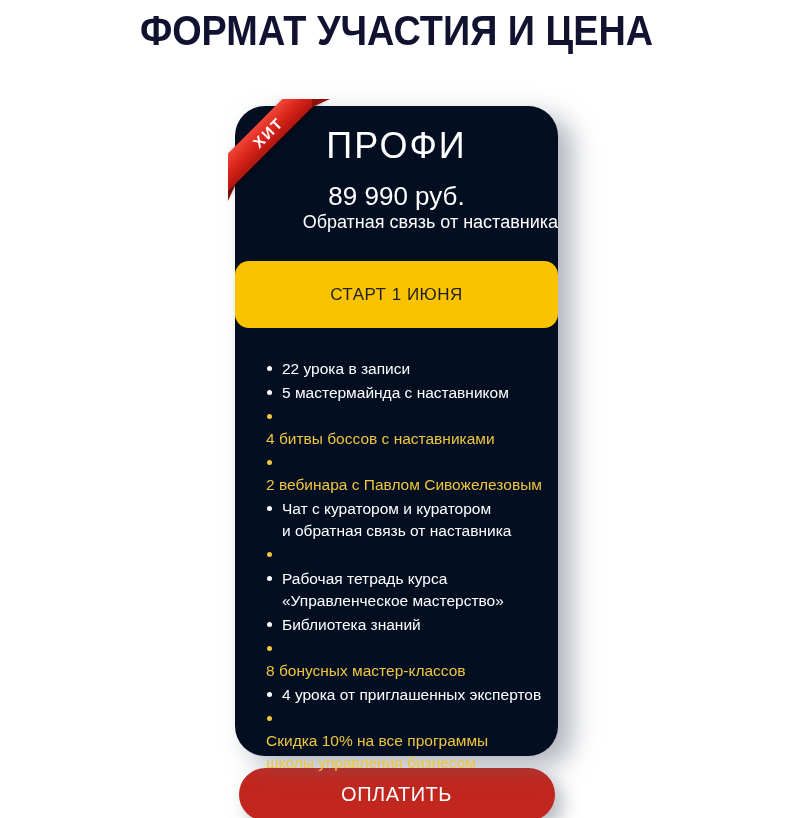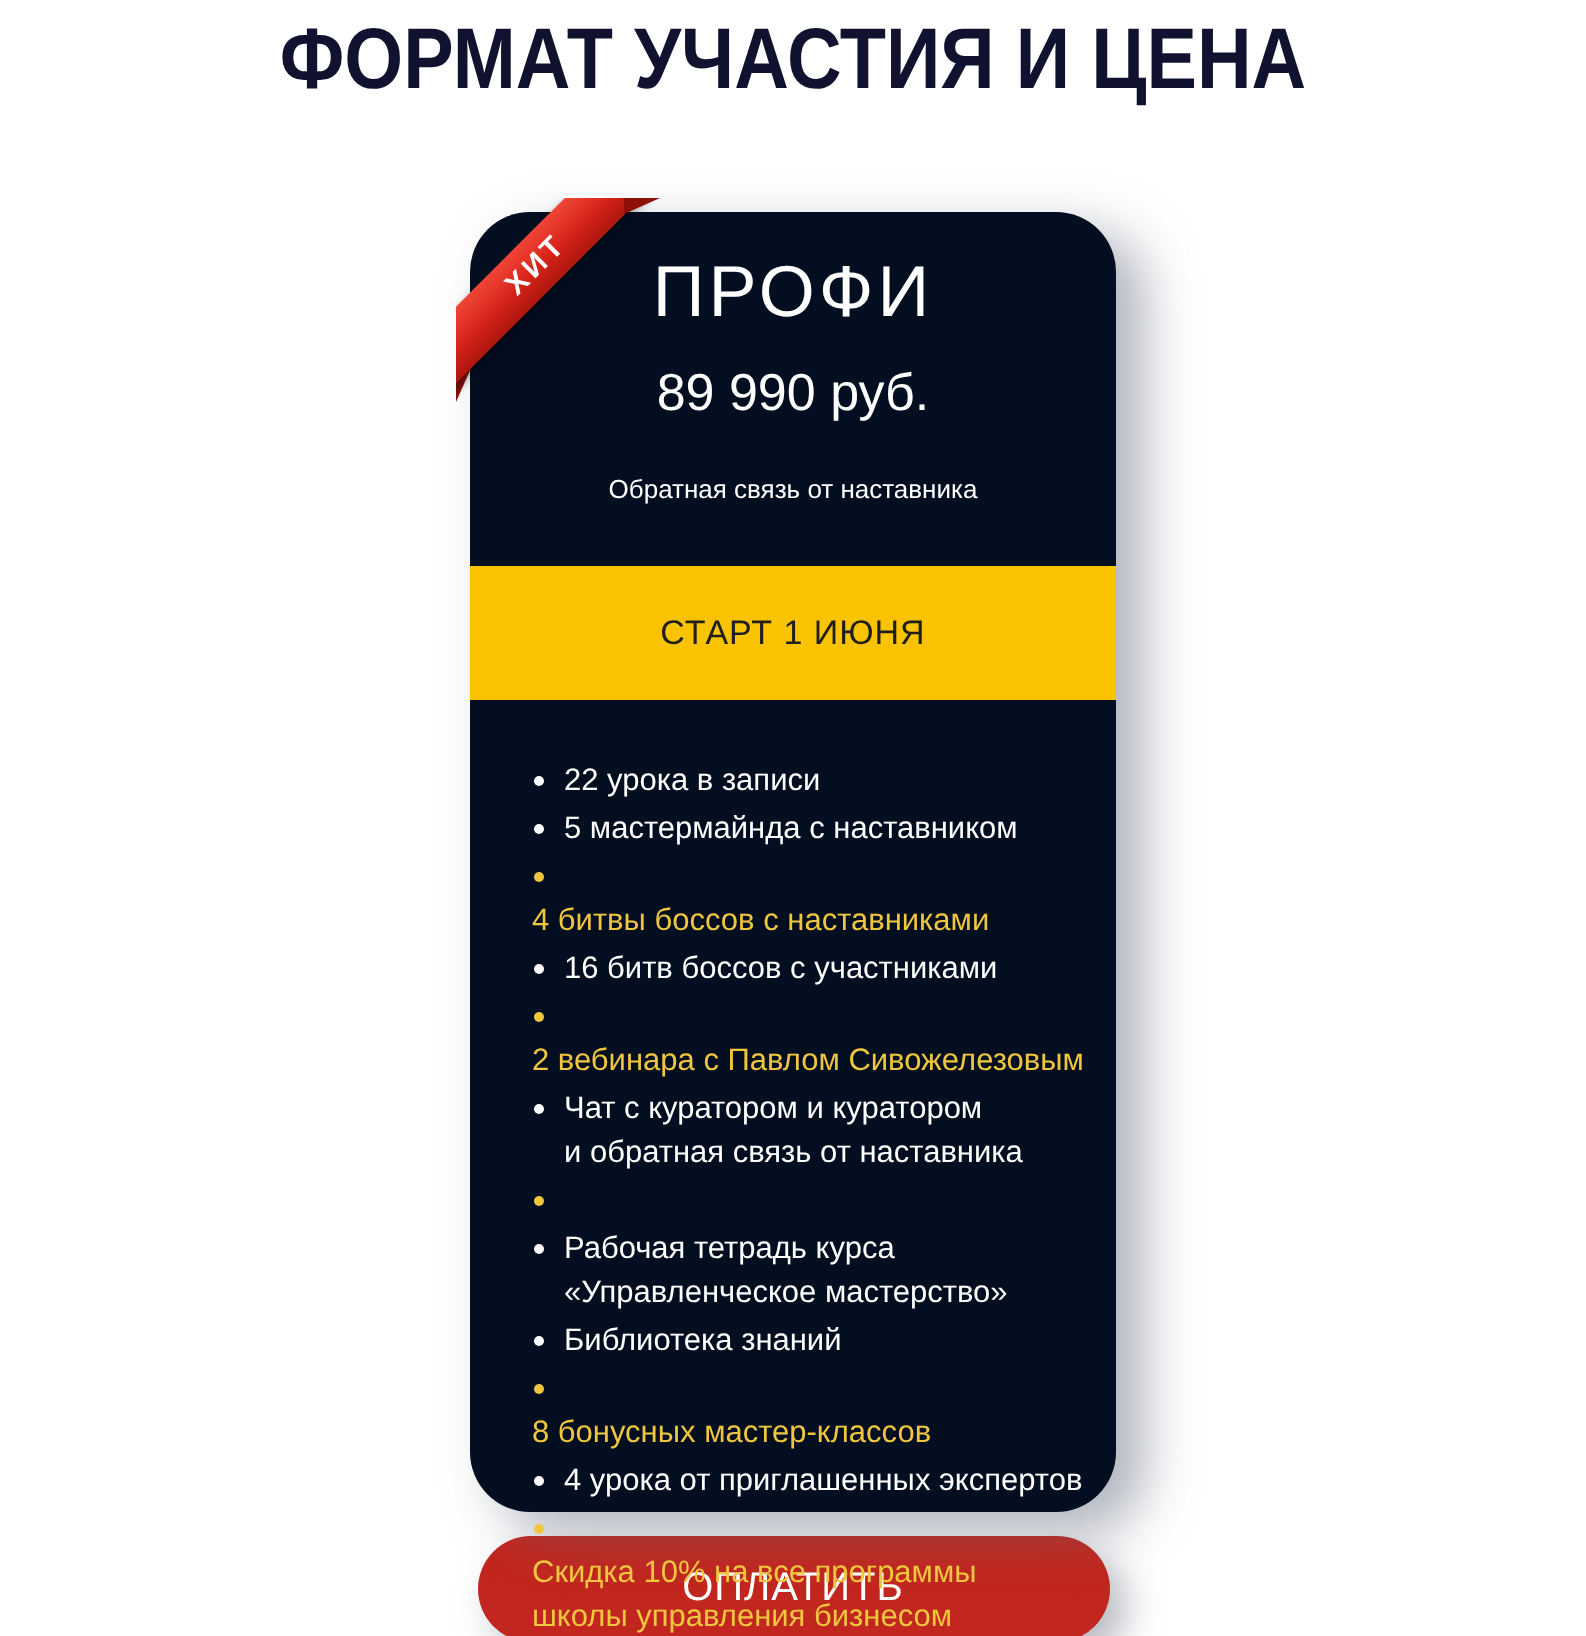--- a/index.html
+++ b/index.html
@@ -105,36 +105,36 @@
     line-height: 40px;
   }
   .price {
     margin-top: 14px;
     text-align: center;
     font-size: 26px;
     font-weight: 400;
     line-height: 32px;
   }
   .subtitle {
-    margin-top: 22px;
-    text-align: center;
-    font-size: 13px;
+    text-align: right;
+    font-size: 18px;
     line-height: 21px;
   }
   .banner {
     margin-top: 28px;
     height: 67px;
     width: 100%;
     background: var(--banner-bg);
     display: flex;
     align-items: center;
     justify-content: center;
     font-size: 17px;
     letter-spacing: 0.5px;
     color: var(--banner-text);
+    border-radius: 14px;
   }
   ul.features {
     list-style: none;
     margin: 30px 0 0 0;
     padding: 0 0 0 31px;
   }
   ul.features li {
     display: flex;
     align-items: flex-start;
     font-size: 15.5px;
@@ -203,24 +203,20 @@
             <span class="ftext">22 урока в записи</span>
           </li>
           <li>
             <span class="dot"></span>
             <span class="ftext">5 мастермайнда с наставником</span>
           </li>
           <li class="hl">
             <span class="dot"></span>
             <span class="ftext">4 битвы боссов с наставниками</span>
           </li>
-          <li>
-            <span class="dot"></span>
-            <span class="ftext">16 битв боссов с участниками</span>
-          </li>
           <li class="hl">
             <span class="dot"></span>
             <span class="ftext">2 вебинара с Павлом Сивожелезовым</span>
           </li>
           <li>
             <span class="dot"></span>
             <span class="ftext">Чат с куратором и куратором
 и обратная связь от наставника</span>
           </li>
           <li class="hl">

